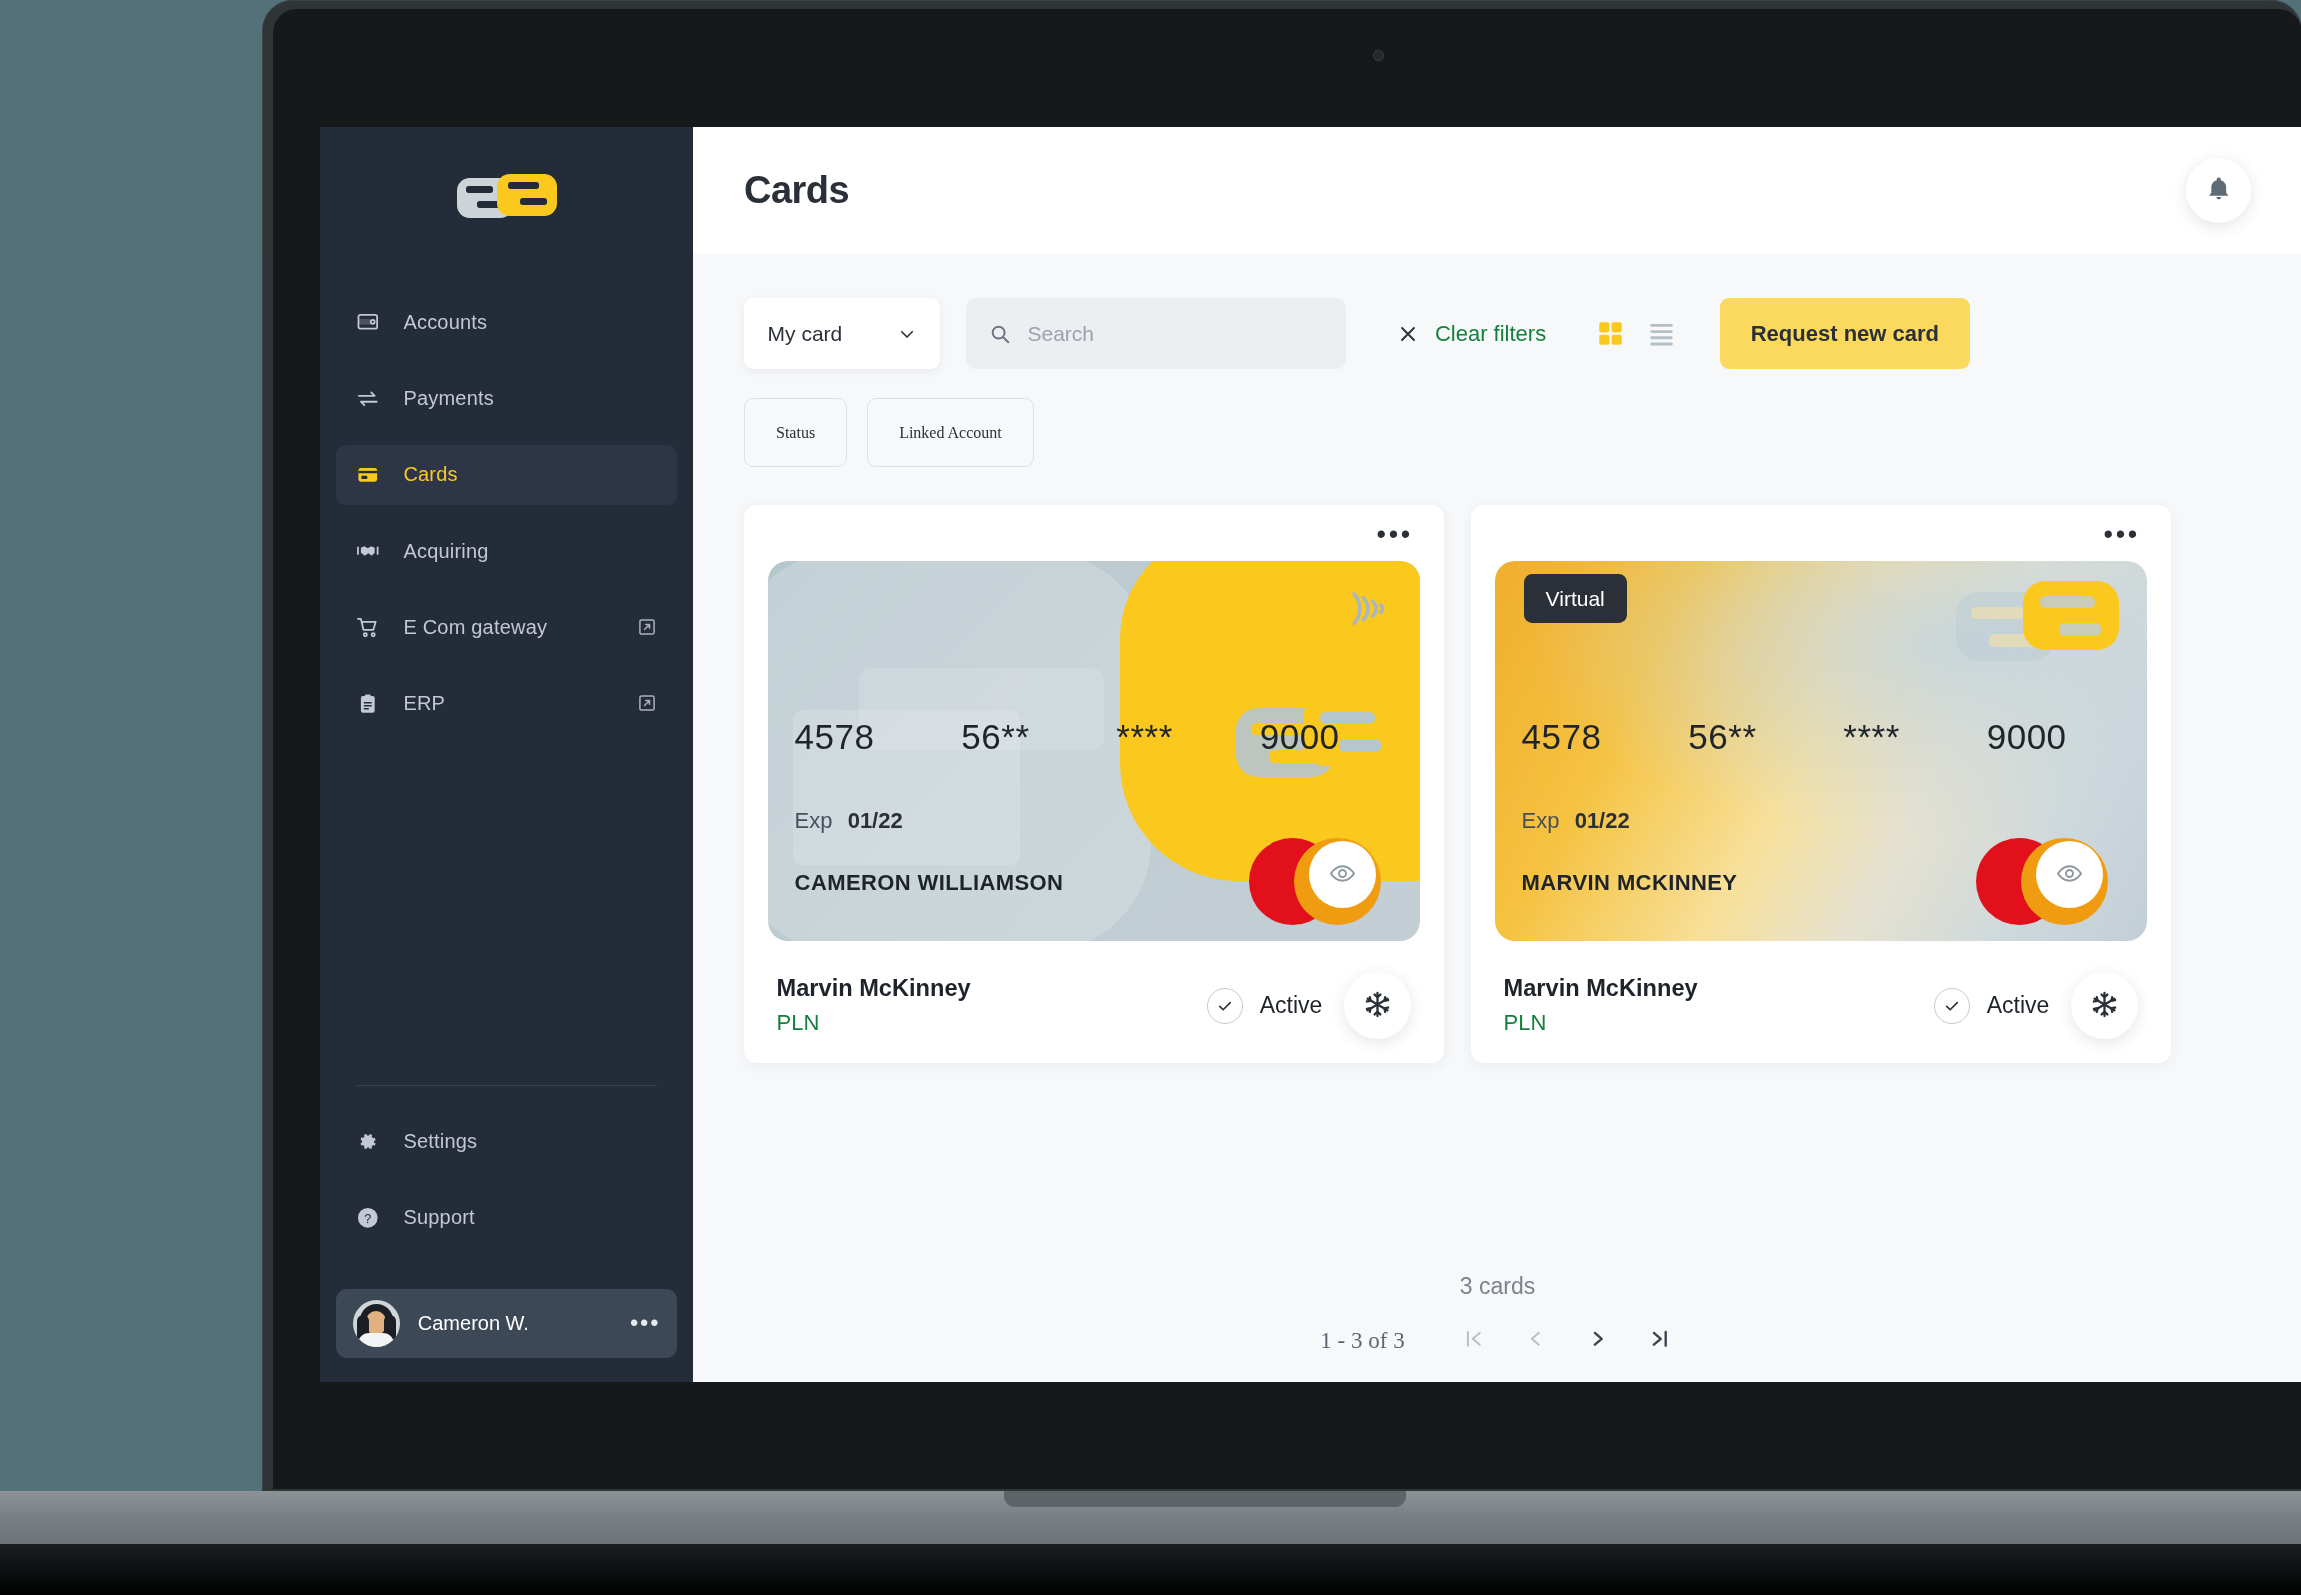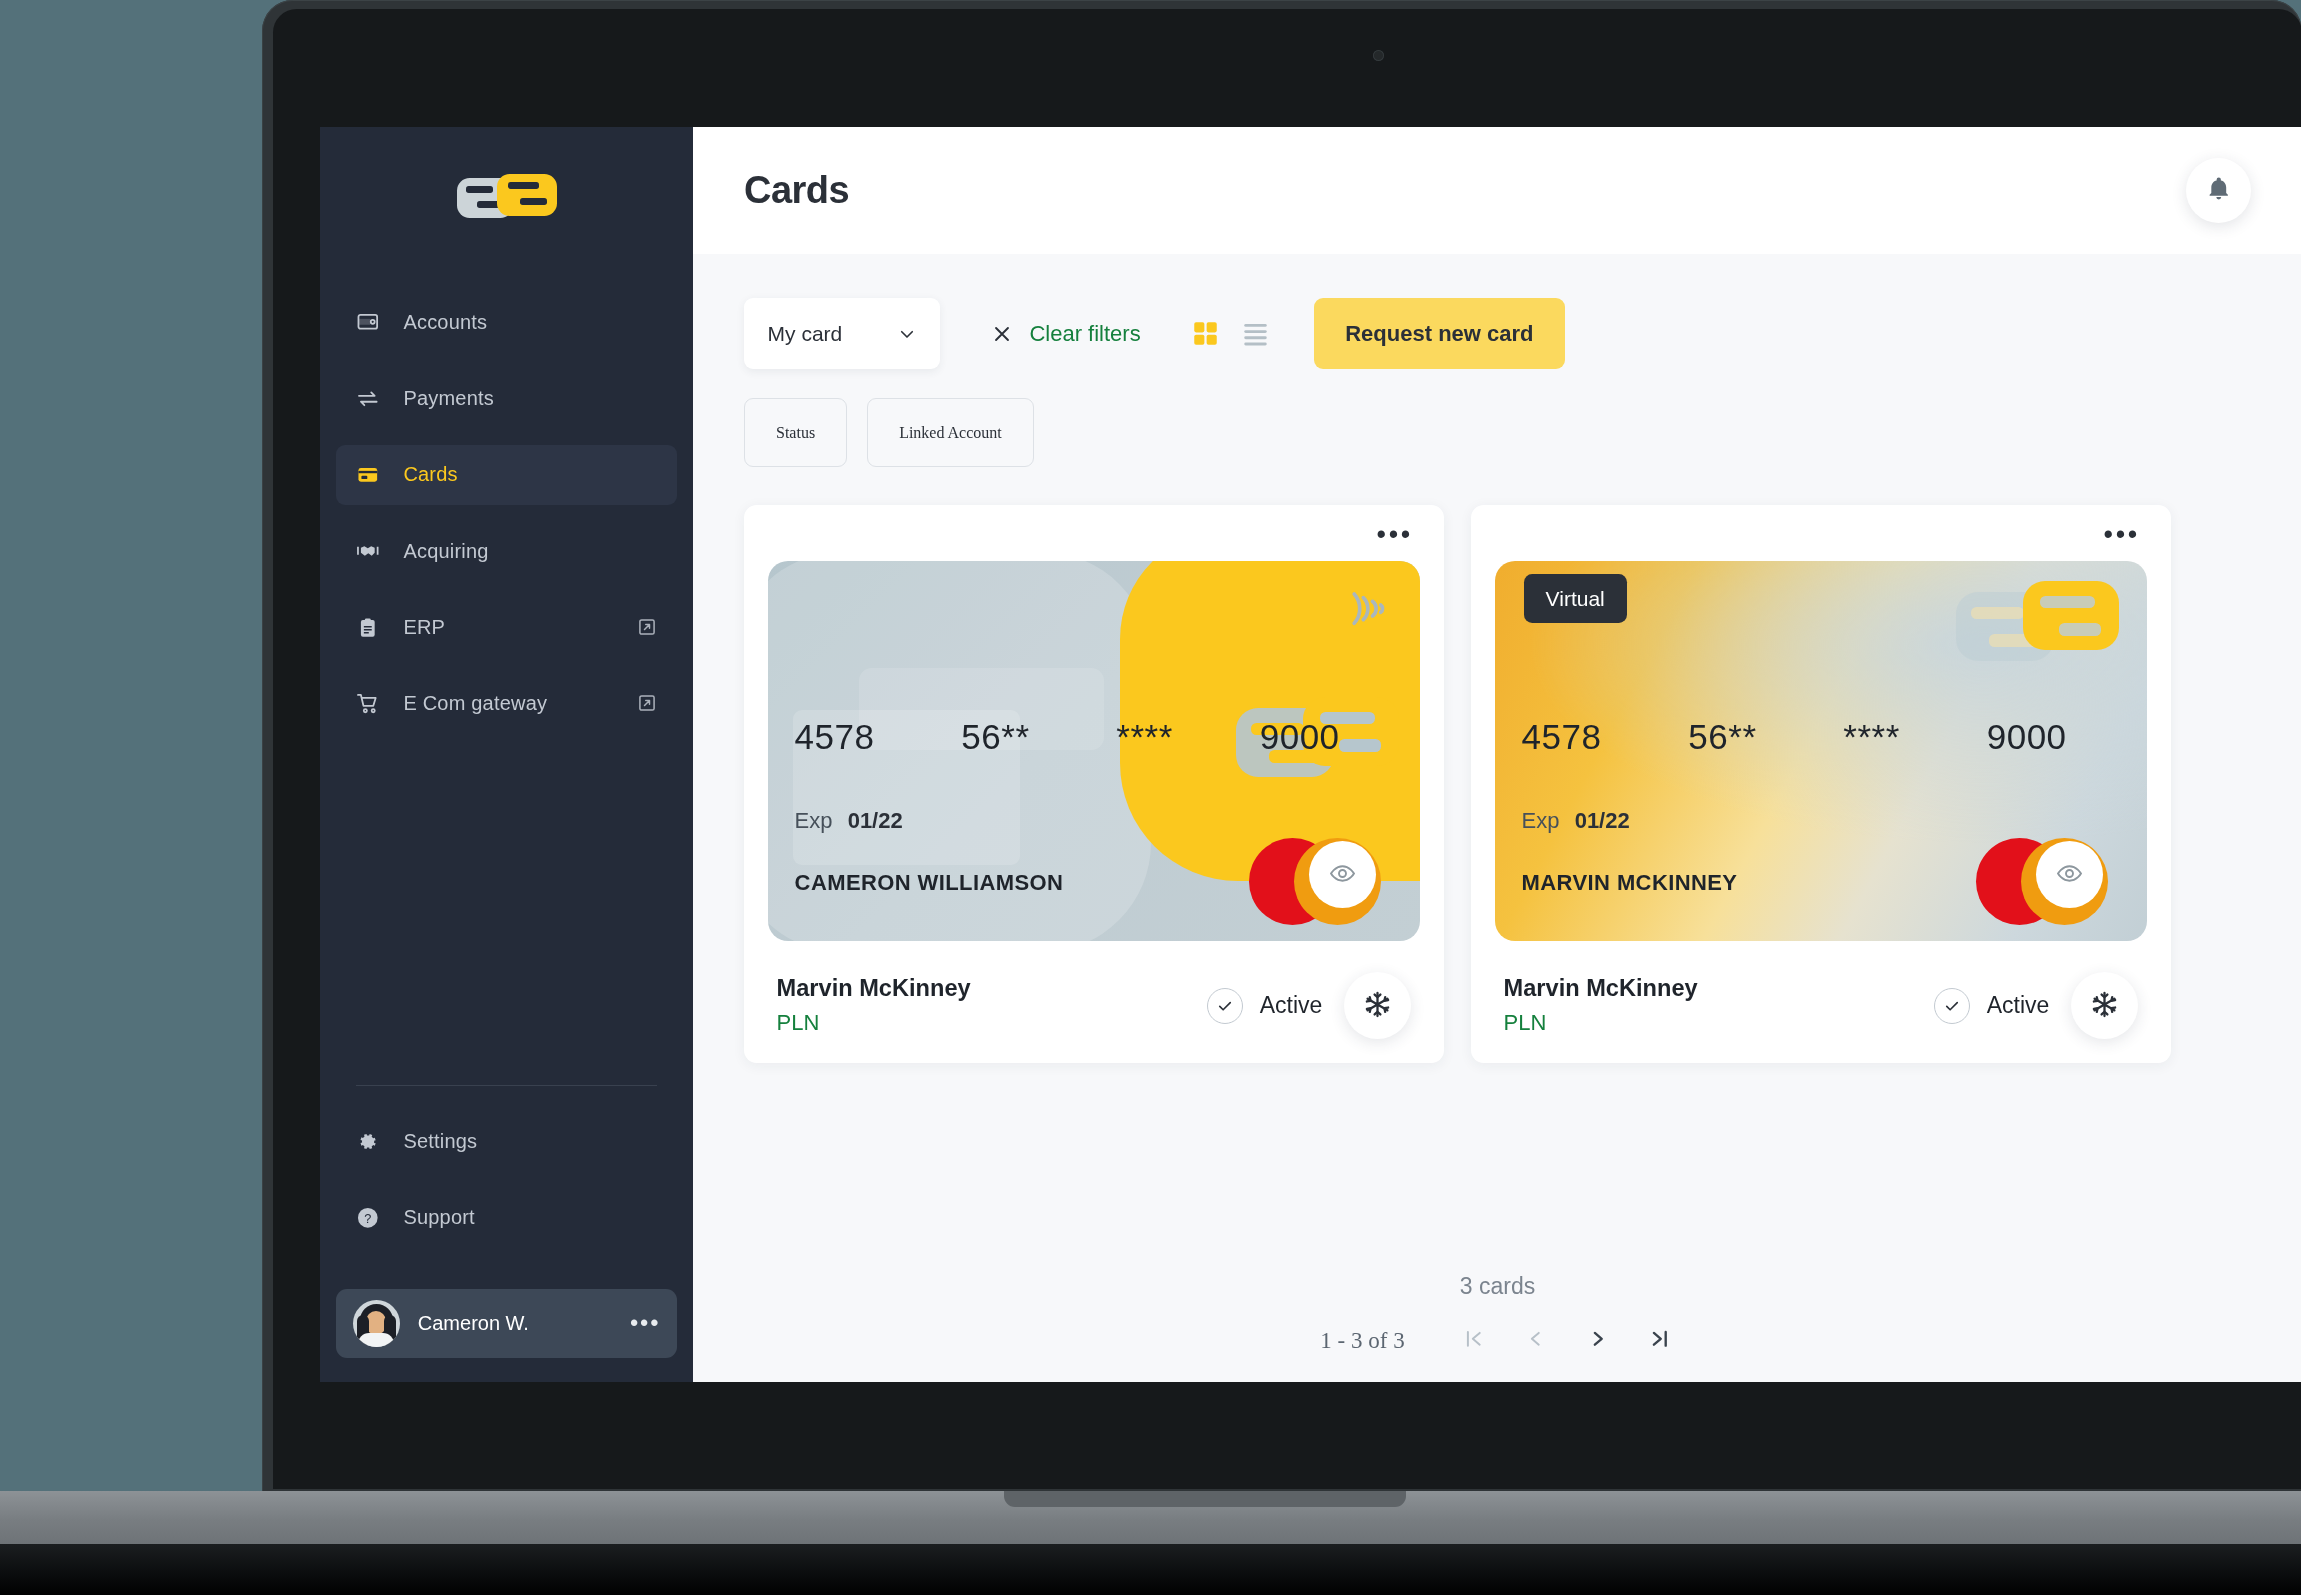--- a/index.html
+++ b/index.html
@@ -479,44 +479,44 @@
           <svg viewBox="0 0 24 24" fill="none" stroke="#c3c9d2" stroke-width="1.8" stroke-linejoin="round">
             <path d="M2 8v8M22 8v8"></path>
             <path d="M5 9l3.5-1.5 3.5 2 3.5-2L19 9v5l-3 3-3.5-2.5L9 17l-4-3z" fill="#c3c9d2" stroke="none"></path>
           </svg>
         </span>
         <span class="nav-label">Acquiring</span>
       </div>
 
       <div class="nav-item">
         <span class="nav-icon">
+          <svg viewBox="0 0 24 24" fill="none" stroke="#c3c9d2" stroke-width="1.8" stroke-linecap="round" stroke-linejoin="round">
+            <path d="M2 3h3l2.6 11h10l2.4-8H6"></path>
+            <circle cx="9.5" cy="19" r="1.6"></circle>
+            <circle cx="17.5" cy="19" r="1.6"></circle>
+          </svg>
+        </span>
+        <span class="nav-label">E Com gateway</span>
+        <span class="ext-icon">
+          <svg viewBox="0 0 24 24" fill="none" stroke="#c3c9d2" stroke-width="1.8" stroke-linecap="round" stroke-linejoin="round">
+            <rect x="3.5" y="3.5" width="17" height="17" rx="2"></rect>
+            <path d="M9 15l6-6M10.5 9H15v4.5"></path>
+          </svg>
+        </span>
+      </div>
+
+      <div class="nav-item">
+        <span class="nav-icon">
           <svg viewBox="0 0 24 24" fill="none" stroke="#c3c9d2" stroke-width="1.6">
             <rect x="5" y="4" width="14" height="17" rx="2" fill="#c3c9d2" stroke="none"></rect>
             <rect x="9" y="2.5" width="6" height="4" rx="1.4" fill="#c3c9d2" stroke="none"></rect>
             <path d="M8 11h8M8 14h8M8 17h5" stroke="#242b39" stroke-width="1.5"></path>
           </svg>
         </span>
         <span class="nav-label">ERP</span>
-        <span class="ext-icon">
-          <svg viewBox="0 0 24 24" fill="none" stroke="#c3c9d2" stroke-width="1.8" stroke-linecap="round" stroke-linejoin="round">
-            <rect x="3.5" y="3.5" width="17" height="17" rx="2"></rect>
-            <path d="M9 15l6-6M10.5 9H15v4.5"></path>
-          </svg>
-        </span>
-      </div>
-
-      <div class="nav-item">
-        <span class="nav-icon">
-          <svg viewBox="0 0 24 24" fill="none" stroke="#c3c9d2" stroke-width="1.8" stroke-linecap="round" stroke-linejoin="round">
-            <path d="M2 3h3l2.6 11h10l2.4-8H6"></path>
-            <circle cx="9.5" cy="19" r="1.6"></circle>
-            <circle cx="17.5" cy="19" r="1.6"></circle>
-          </svg>
-        </span>
-        <span class="nav-label">E Com gateway</span>
         <span class="ext-icon">
           <svg viewBox="0 0 24 24" fill="none" stroke="#c3c9d2" stroke-width="1.8" stroke-linecap="round" stroke-linejoin="round">
             <rect x="3.5" y="3.5" width="17" height="17" rx="2"></rect>
             <path d="M9 15l6-6M10.5 9H15v4.5"></path>
           </svg>
         </span>
       </div>
 
     </nav>
 
@@ -578,20 +578,29 @@
 
         <div class="select-box">
           <span class="select-value">My card</span>
           <span class="chevron">
             <svg viewBox="0 0 24 24" fill="none" stroke="#2b3038" stroke-width="2.2" stroke-linecap="round" stroke-linejoin="round">
               <path d="M5 9l7 7 7-7"></path>
             </svg>
           </span>
         </div>
 
+        <div class="search-box">
+          <span class="search-icon">
+            <svg viewBox="0 0 24 24" fill="none" stroke="#6b7280" stroke-width="2.1" stroke-linecap="round">
+              <circle cx="10.5" cy="10.5" r="6.5"></circle>
+              <path d="M15.5 15.5L21 21"></path>
+            </svg>
+          </span>
+          <input class="search-input" type="text" placeholder="Search" style="">
+        </div>
 
         <button class="clear-filters">
           <span class="clear-x">
             <svg viewBox="0 0 24 24" fill="none" stroke="#2b3038" stroke-width="2.1" stroke-linecap="round">
               <path d="M5.5 5.5l13 13M18.5 5.5l-13 13"></path>
             </svg>
           </span>
           <span class="clear-label">Clear filters</span>
         </button>
 

